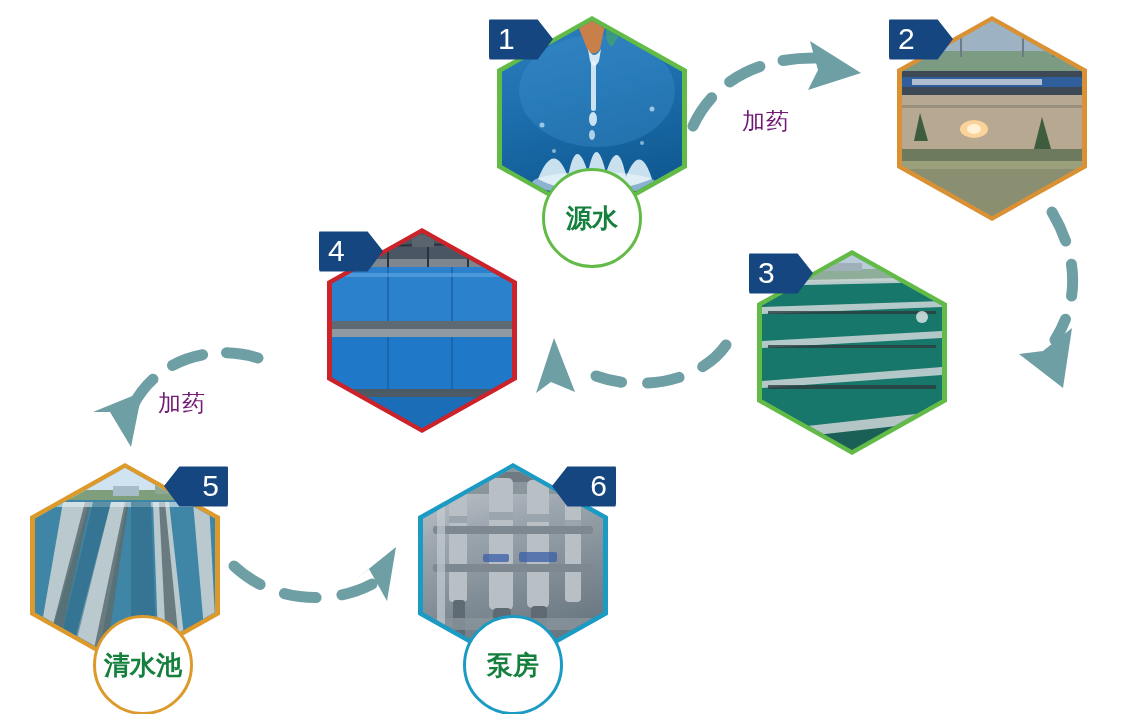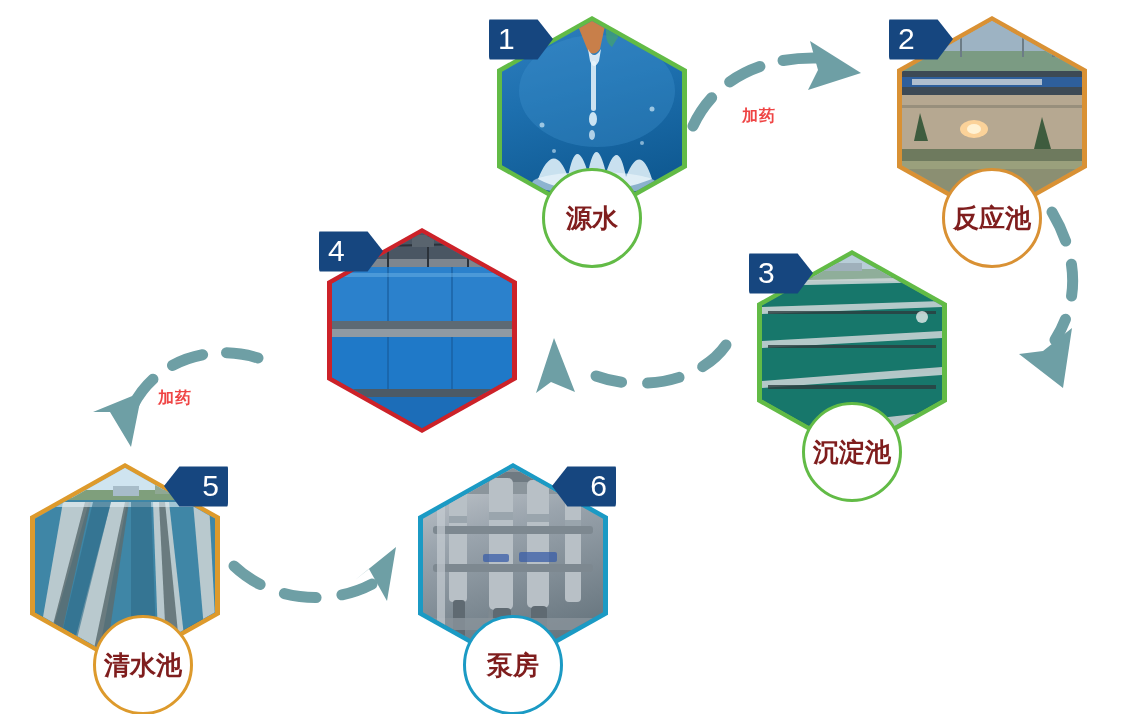--- a/index.html
+++ b/index.html
@@ -23,23 +23,23 @@
   #arrow-layer {
     position: absolute;
     left: 0; top: 0;
     width: 1130px;
     height: 714px;
     pointer-events: none;
   }
 
   .arrow-label {
     position: absolute;
-    font-size: 16px;
-    font-weight: 700;
-    color: #ef4444;
+    font-size: 23px;
+    font-weight: 400;
+    color: #701a75;
     letter-spacing: 1px;
     white-space: nowrap;
   }
 
   
   .node {
     position: absolute;
     width: 190px;
     height: 270px;
   }
@@ -115,21 +115,21 @@
     background: #ffffff;
     display: flex;
     align-items: center;
     justify-content: center;
     box-sizing: border-box;
     z-index: 8;
   }
   .label-text {
     font-size: 26px;
     font-weight: 700;
-    color: #7f1d1d;
+    color: #15803d;
     letter-spacing: 0px;
     white-space: nowrap;
     font-family: Liberation Mono, monospace;
   }
 </style>
 </head>
 <body>
 
 <div id="stage">
 
@@ -251,23 +251,20 @@
           <rect y="148" width="180" height="47" fill="#8b8f72"></rect>
           <path d="M12 120 L18 92 L26 120 Z" fill="#3e5c3e"></path>
           <path d="M132 128 L140 96 L149 128 Z" fill="#3e5c3e"></path>
           <rect x="0" y="84" width="180" height="3" fill="#8c8474" opacity="0.7"></rect>
         </svg>
       </div>
     </div>
     <div class="badge" style="left:-8px; top:-4px;">
       <span class="badge-num">2</span>
     </div>
-    <div class="label-circle" style="left:45px; top:152px; border:3px solid #d99134;">
-      <span class="label-text">反应池</span>
-    </div>
   </div>
 
   <div class="node" style="left:757px; top:250px;">
     <div class="hex-wrap">
       <div class="hex-outer" style="background:#62bb46;"></div>
       <div class="hex-inner">
         <svg class="hex-photo" viewBox="0 0 180 195" preserveAspectRatio="none">
           <rect width="180" height="195" fill="url(#g-sedi)"></rect>
           <rect width="180" height="22" fill="#b8cdd8"></rect>
           <rect y="14" width="180" height="12" fill="#8fae9a"></rect>
@@ -291,23 +288,20 @@
             <rect x="6" y="56" width="168" height="3"></rect>
             <rect x="6" y="90" width="168" height="3"></rect>
             <rect x="6" y="130" width="168" height="4"></rect>
           </g>
           <circle cx="160" cy="62" r="6" fill="#e6ecec" opacity="0.8"></circle>
         </svg>
       </div>
     </div>
     <div class="badge" style="left:-8px; top:-4px;">
       <span class="badge-num">3</span>
-    </div>
-    <div class="label-circle" style="left:45px; top:152px; border:3px solid #62bb46;">
-      <span class="label-text">沉淀池</span>
     </div>
   </div>
 
   <div class="node" style="left:327px; top:228px;">
     <div class="hex-wrap">
       <div class="hex-outer" style="background:#cc2229;"></div>
       <div class="hex-inner">
         <svg class="hex-photo" viewBox="0 0 180 195" preserveAspectRatio="none">
           <rect width="180" height="195" fill="url(#g-filter)"></rect>
           <rect width="180" height="34" fill="#4a5663"></rect>

